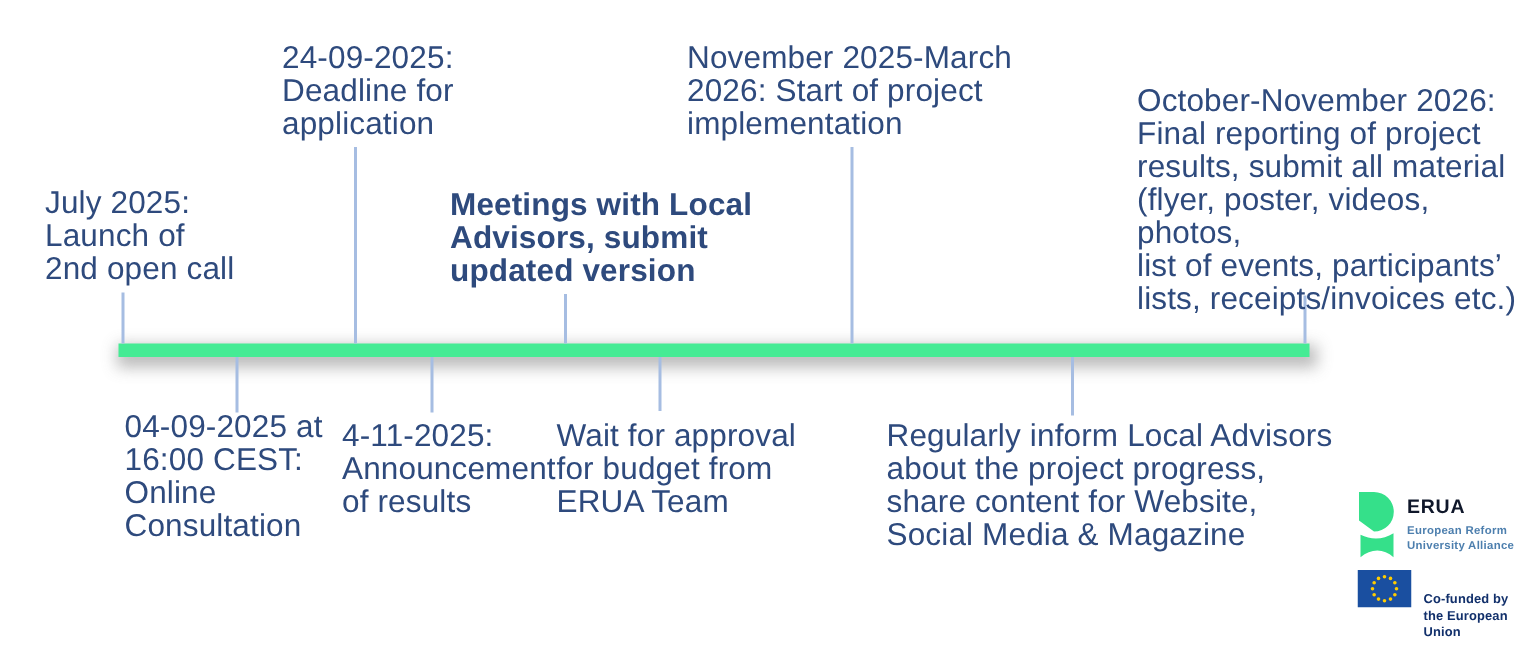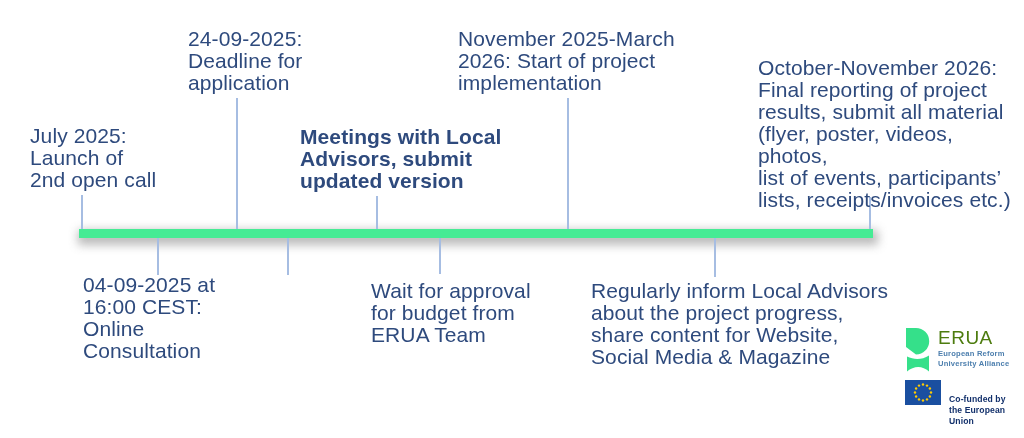--- a/index.html
+++ b/index.html
@@ -34,21 +34,21 @@
     width: 2px;
     background: #a6bde2;
   }
   .tick.up   { bottom: 209px; }  
   .tick.down { top: 238px; }     
 
   
   .erua-logo { position: absolute; left: 905px; top: 328px; display: flex; }
   .erua-text { margin-left: 6px; }
   .erua-wordmark {
-    font-size: 19px; font-weight: normal; color: #4d7c0f;
+    font-size: 13px; font-weight: bold; color: #0f172a;
     line-height: 19px; letter-spacing: 0.5px;
   }
   .erua-subtitle {
     font-size: 7.6px; line-height: 9.5px; color: #4d7fae;
     white-space: pre-line; margin-top: 2px; letter-spacing: 0.2px; font-weight: bold;
   }
   .eu-block { position: absolute; left: 905px; top: 380px; display: flex; align-items: flex-start; }
   .eu-label {
     margin-left: 8px; font-size: 8.6px; font-weight: bold;
     line-height: 11px; color: #12306b; white-space: pre-line; margin-top: 14px;
@@ -89,20 +89,23 @@
 Final reporting of project
 results, submit all material
 (flyer, poster, videos, photos,
 list of events, participants’
 lists, receipts/invoices etc.)</div>
 
   <div class="label" style="left:83px;  top:274px;">04-09-2025 at
 16:00 CEST:
 Online
 Consultation</div>
+  <div class="label" style="left:228px; top:280px;">4-11-2025:
+Announcement
+of results</div>
   <div class="label" style="left:591px; top:280px;">Regularly inform Local Advisors
 about the project progress,
 share content for Website,
 Social Media &amp; Magazine</div>
   <div class="label" style="left:371px; top:280px;">Wait for approval
 for budget from
 ERUA Team</div>
 
   <div class="erua-logo">
     <span>

